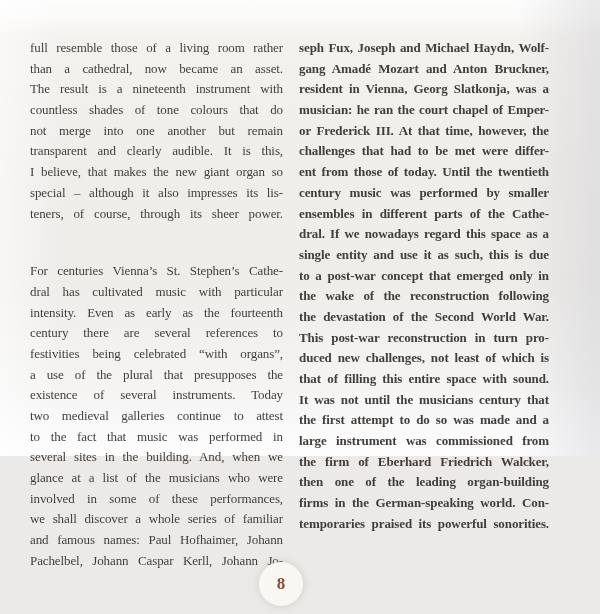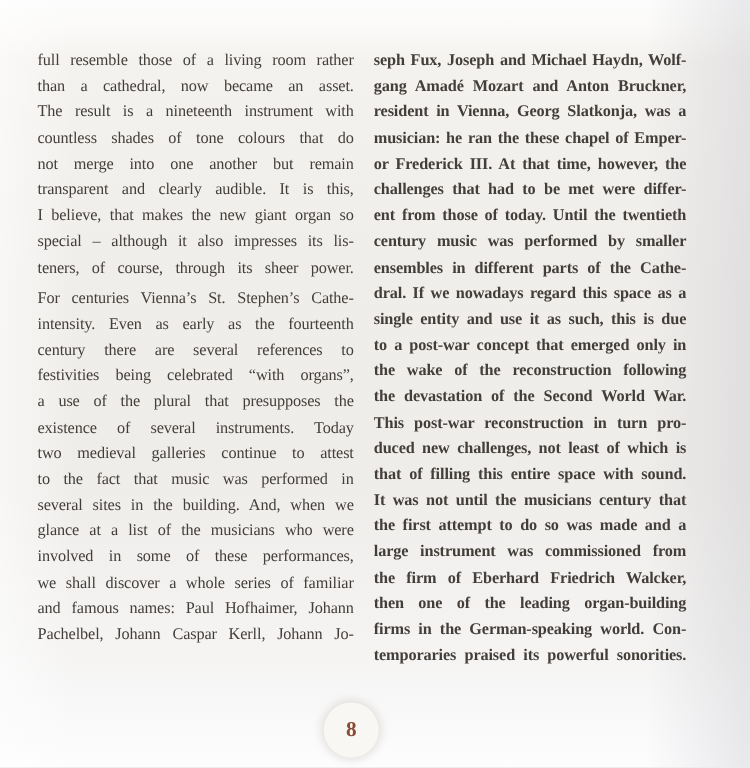--- a/index.html
+++ b/index.html
@@ -6,37 +6,37 @@
     margin: 0;
     padding: 0;
     width: 600px;
     height: 614px;
     overflow: hidden;
     background: #eceae8;
   }
   .page {
     position: relative;
     width: 600px;
-    height: 614px;
+    height: 456px;
     background:
       linear-gradient(90deg, rgba(255,255,255,0.55) 0%, rgba(255,255,255,0) 10%, rgba(255,255,255,0) 86%, rgba(198,198,204,0.35) 99%),
       linear-gradient(180deg, #fdfdfd 0%, #fbfaf8 3.5%, #f4f2ef 8%, #f0eeeb 35%, #efedea 62%, #f5f4f3 85%, #fbfbfc 97%, #fdfdfe 100%);
   }
   .col {
     position: absolute;
     top: 38px;
     font-family: "Liberation Serif", "DejaVu Serif", serif;
     font-size: 13px;
     line-height: 20.7px;
     letter-spacing: -0.1px;
     color: var(--text, #433e3a);
   }
   .col-left  { left: 30px;  width: 253px; }
   .col-right { left: 299px; width: 250px; font-weight: bold; }
-  .paragraph + .paragraph { margin-top: 4px; }
+  .paragraph + .paragraph { margin-top: 37px; }
   .line {
     text-align: justify;
     text-align-last: justify;
     height: 20.7px;
     overflow: visible;
   }
   .page-number-badge {
     position: absolute;
     left: 259px;
     top: 562px;
@@ -67,20 +67,21 @@
         <div class="line">The result is a nineteenth instrument with</div>
         <div class="line">countless shades of tone colours that do</div>
         <div class="line">not merge into one another but remain</div>
         <div class="line">transparent and clearly audible. It is this,</div>
         <div class="line">I believe, that makes the new giant organ so</div>
         <div class="line">special – although it also impresses its lis-</div>
         <div class="line">teners, of course, through its sheer power.</div>
       </div>
       <div class="paragraph">
         <div class="line">For centuries Vienna’s St. Stephen’s Cathe-</div>
+        <div class="line">dral has cultivated music with particular</div>
         <div class="line">intensity. Even as early as the fourteenth</div>
         <div class="line">century there are several references to</div>
         <div class="line">festivities being celebrated “with organs”,</div>
         <div class="line">a use of the plural that presupposes the</div>
         <div class="line">existence of several instruments. Today</div>
         <div class="line">two medieval galleries continue to attest</div>
         <div class="line">to the fact that music was performed in</div>
         <div class="line">several sites in the building. And, when we</div>
         <div class="line">glance at a list of the musicians who were</div>
         <div class="line">involved in some of these performances,</div>
@@ -88,21 +89,21 @@
         <div class="line">and famous names: Paul Hofhaimer, Johann</div>
         <div class="line">Pachelbel, Johann Caspar Kerll, Johann Jo-</div>
       </div>
     </div>
 
   <div class="col col-right">
       <div class="paragraph">
         <div class="line">seph Fux, Joseph and Michael Haydn, Wolf-</div>
         <div class="line">gang Amadé Mozart and Anton Bruckner,</div>
         <div class="line">resident in Vienna, Georg Slatkonja, was a</div>
-        <div class="line">musician: he ran the these chapel of Emper-</div>
+        <div class="line">musician: he ran the court chapel of Emper-</div>
         <div class="line">or Frederick III. At that time, however, the</div>
         <div class="line">challenges that had to be met were differ-</div>
         <div class="line">ent from those of today. Until the twentieth</div>
         <div class="line">century music was performed by smaller</div>
         <div class="line">ensembles in different parts of the Cathe-</div>
         <div class="line">dral. If we nowadays regard this space as a</div>
         <div class="line">single entity and use it as such, this is due</div>
         <div class="line">to a post-war concept that emerged only in</div>
         <div class="line">the wake of the reconstruction following</div>
         <div class="line">the devastation of the Second World War.</div>

